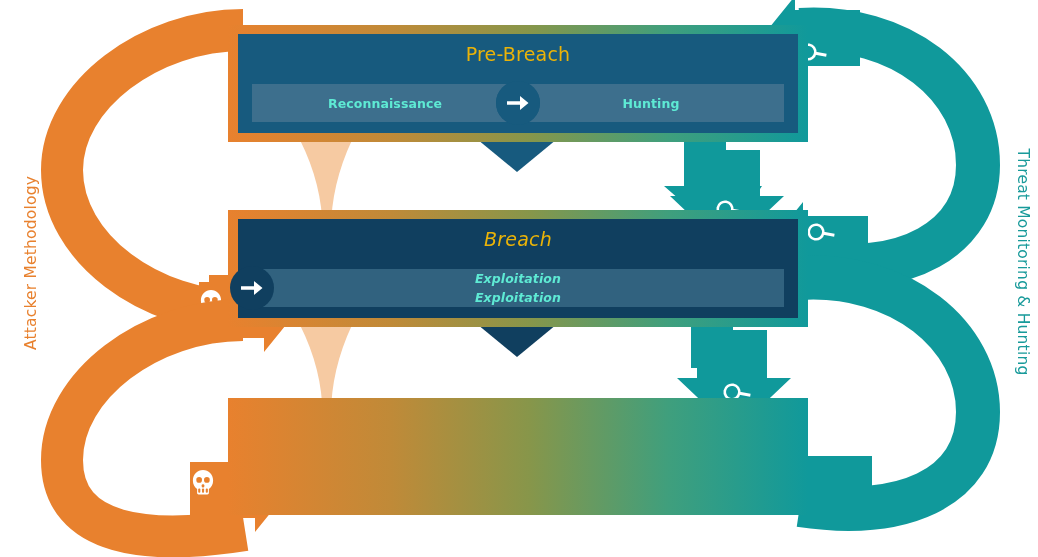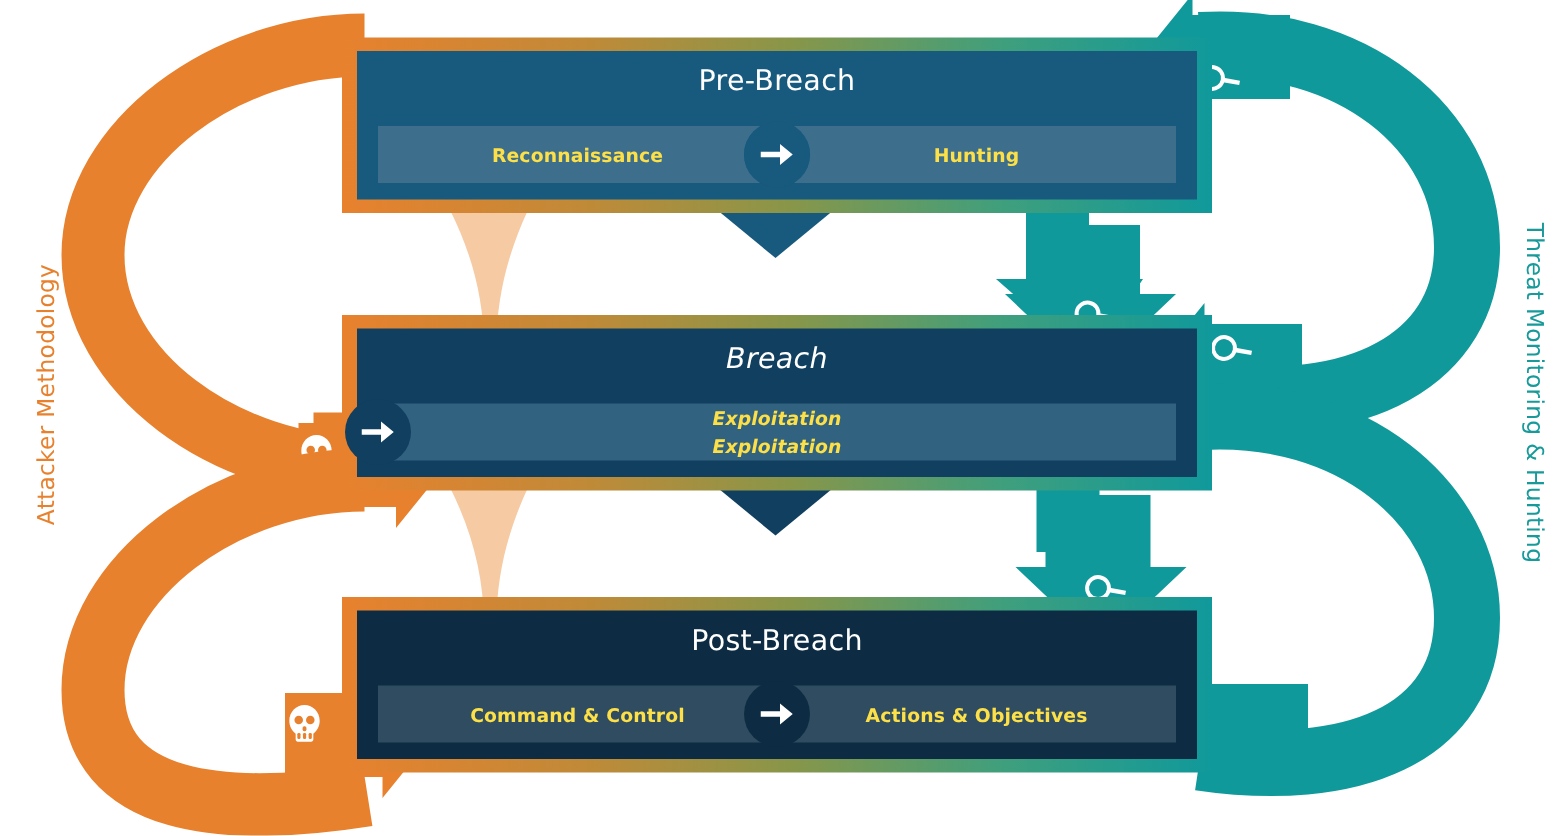--- a/index.html
+++ b/index.html
@@ -36,30 +36,30 @@
   .phase{position:absolute;}
   .phase-border{
     position:absolute;left:0;top:0;width:100%;height:100%;
     background:linear-gradient(90deg,#e8812e 0%,#c08a38 28%,#87964a 52%,#3f9f7d 76%,#10999b 100%);
   }
   .phase-inner{
     position:absolute;left:10px;top:9px;right:10px;bottom:9px;
   }
   .phase-title{
     position:absolute;left:0;right:0;top:9px;
-    text-align:center;color:#ffffff;
+    text-align:center;color:#eab308;
     font-size:19px;font-weight:400;letter-spacing:.2px;
   }
   .stage-strip{
     position:absolute;left:14px;right:14px;
     height:38px;display:flex;align-items:stretch;
   }
   .stage-cell{
     flex:1 1 0;display:flex;align-items:center;justify-content:center;
-    color:#fde047;font-size:12.5px;font-weight:700;letter-spacing:.1px;
+    color:#5eead4;font-size:12.5px;font-weight:700;letter-spacing:.1px;
     position:relative;
   }
   .stage-sep{
     width:0px;position:relative;flex:0 0 0px;
   }
   .arrow-knob{
     position:absolute;left:50%;top:50%;
     width:44px;height:44px;border-radius:50%;
     transform:translate(-50%,-50%);
     display:flex;align-items:center;justify-content:center;
@@ -236,33 +236,15 @@
         </div>
         <div class="stage-cell">
           <span>Exploitation</span>
         </div>
       </div>
     </div>
   </div>
 
   <div class="phase" id="phase-post" style="left:228px;top:398px;width:580px;height:117px;">
     <div class="phase-border"></div>
-    <div class="phase-inner">
-      <div class="phase-title">Post-Breach</div>
-      <div class="stage-strip" style="top:50px;">
-        <div class="stage-cell">
-          <span>Command &amp; Control</span>
-        </div>
-        <div class="stage-sep">
-          <div class="arrow-knob">
-            <svg width="22" height="16" viewBox="0 0 22 16">
-              <path d="M0,6.2 L13,6.2 L13,1 L21.5,8 L13,15 L13,9.8 L0,9.8 Z" fill="#ffffff"></path>
-            </svg>
-          </div>
-        </div>
-        <div class="stage-cell">
-          <span>Actions &amp; Objectives</span>
-        </div>
-      </div>
-    </div>
   </div>
 
 </div>
 
 </body></html>

